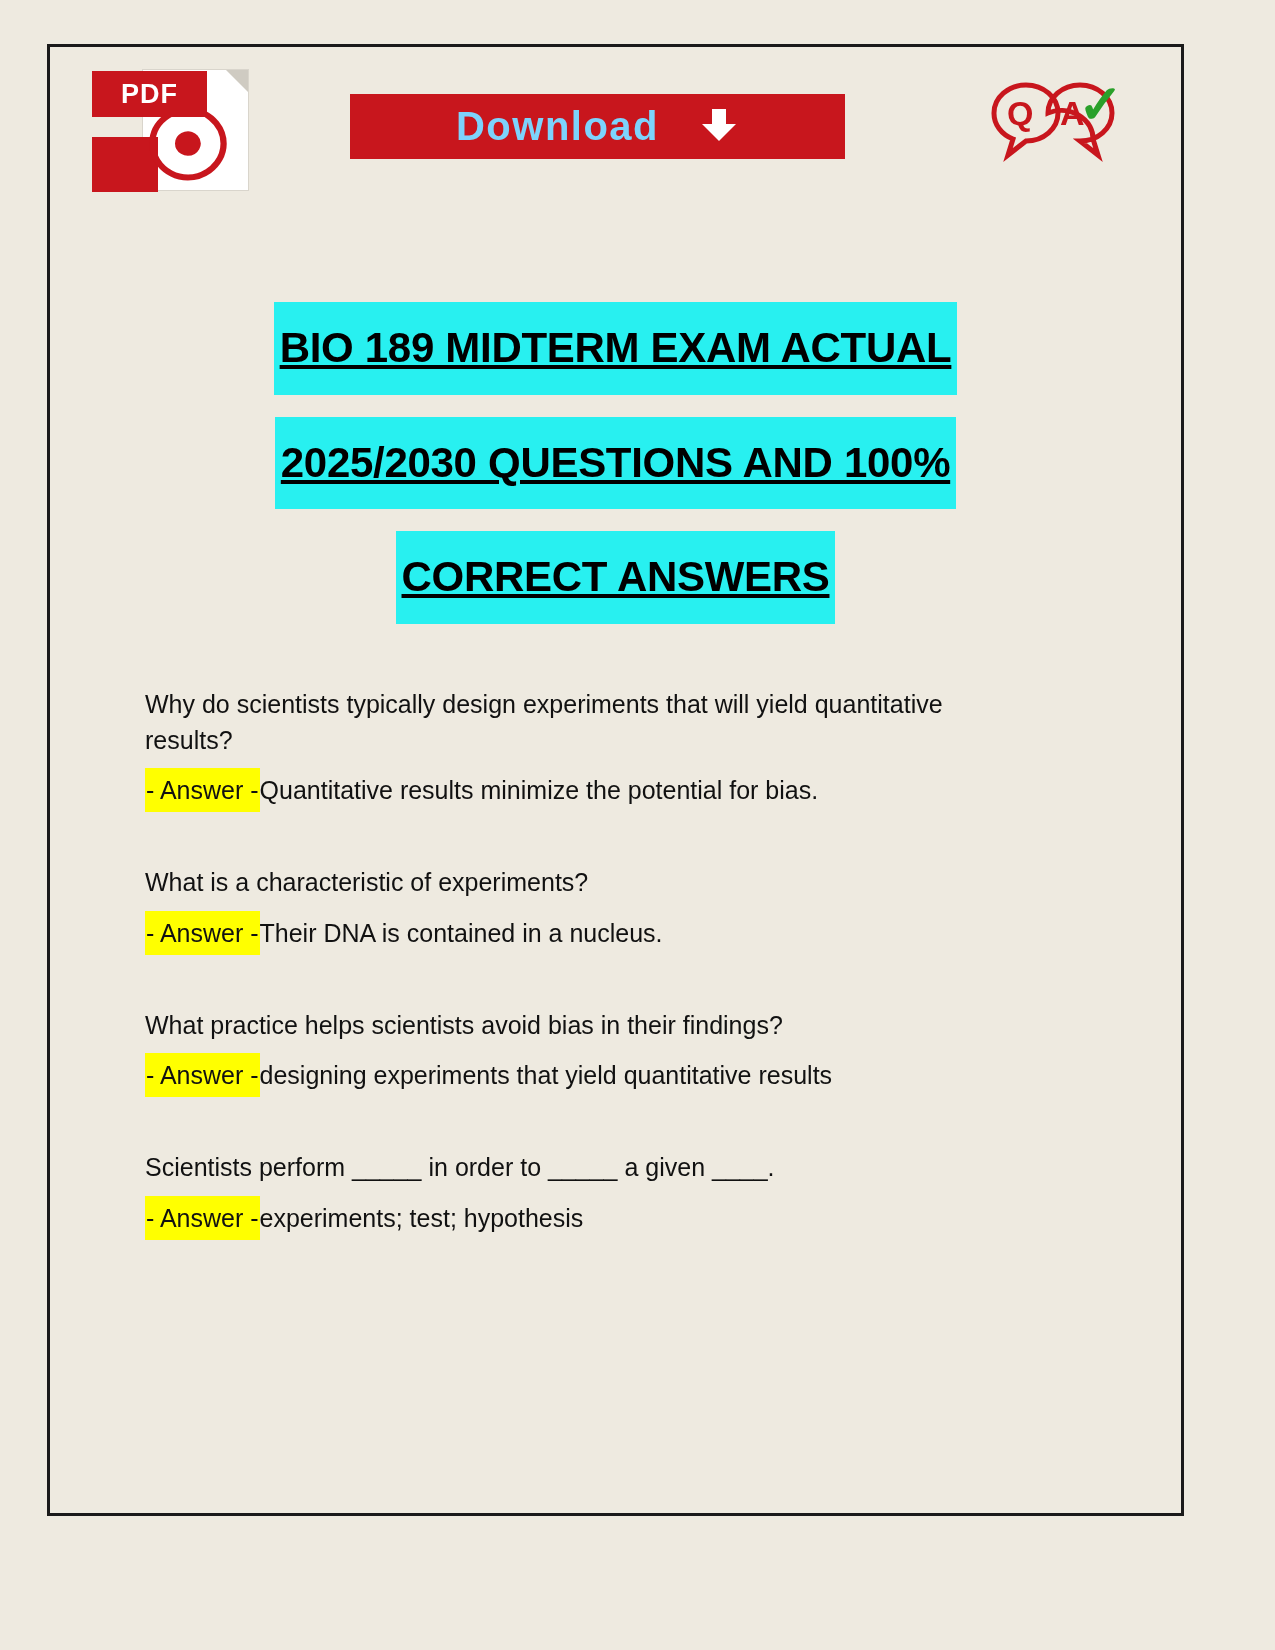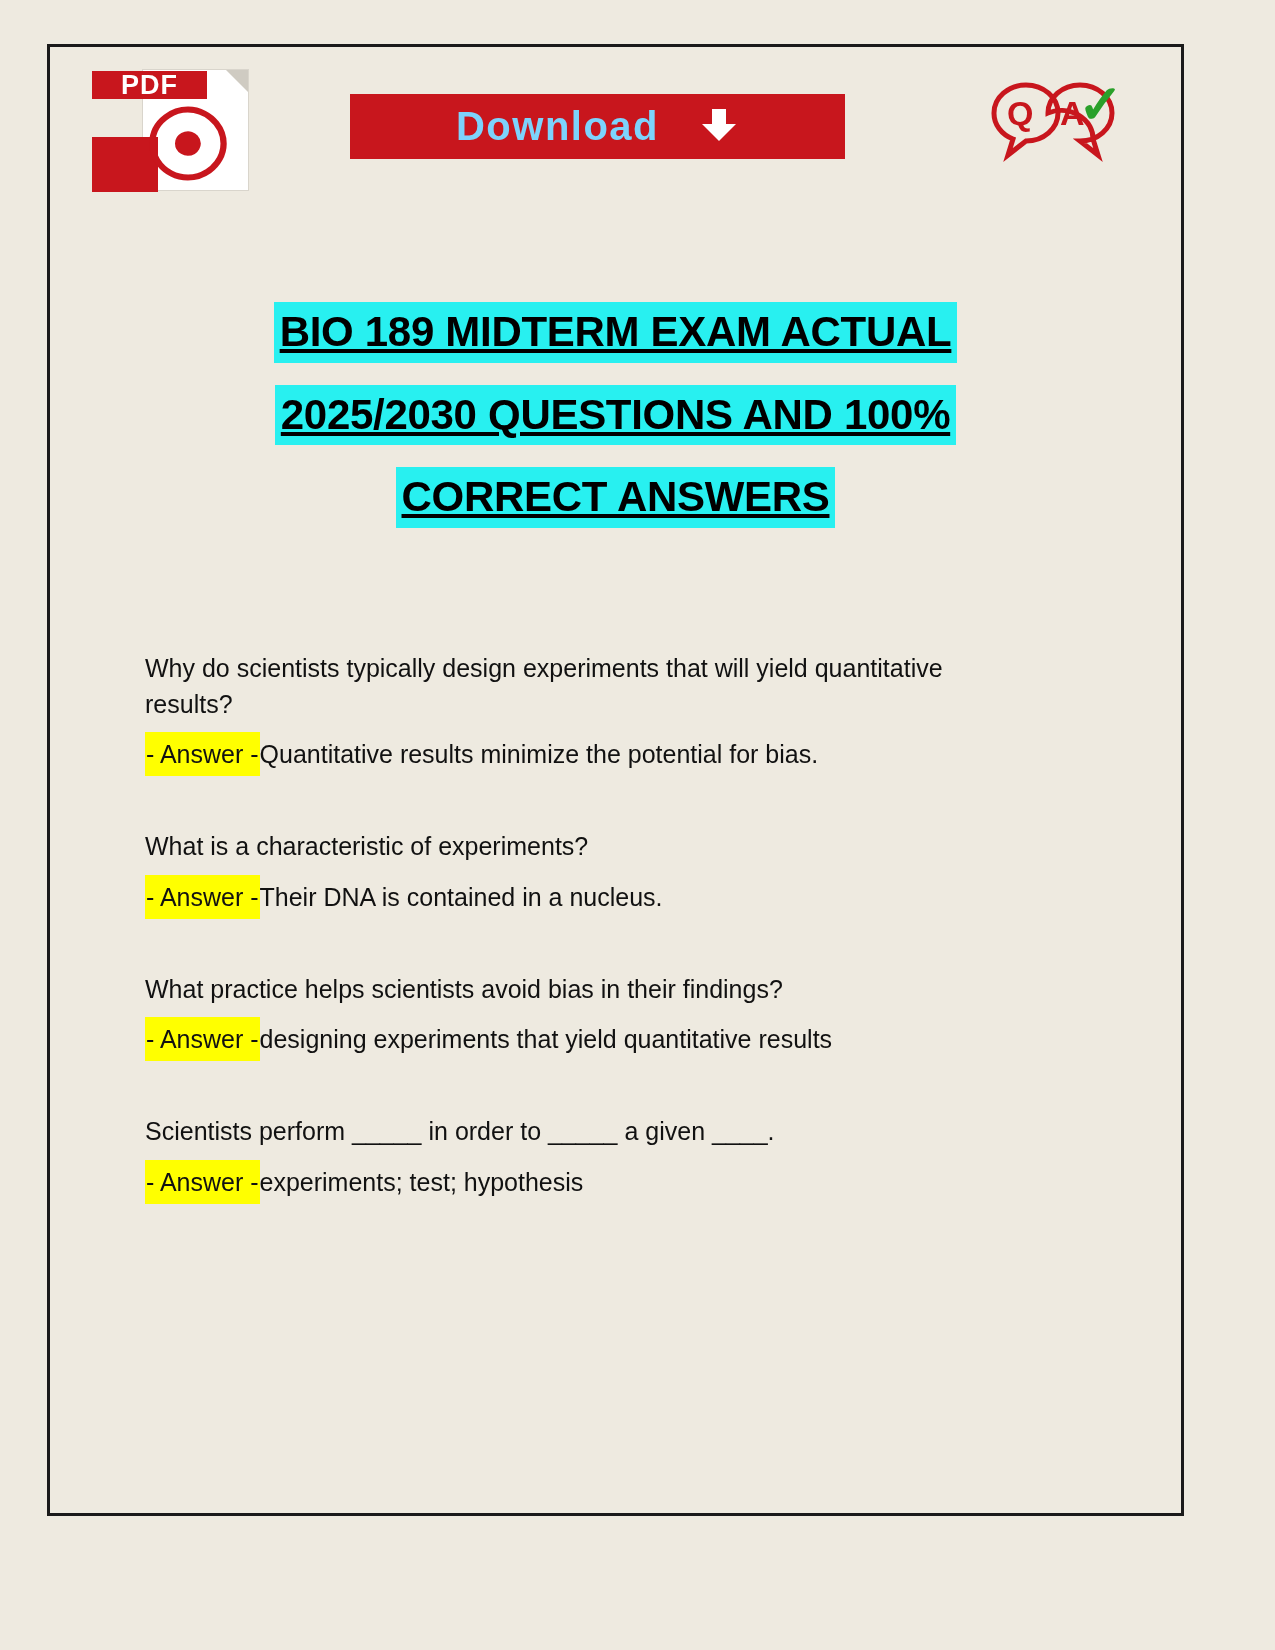--- a/index.html
+++ b/index.html
@@ -51,21 +51,21 @@
     width: 0;
     height: 0;
     border-left: 22px solid transparent;
     border-top: 22px solid #cfcbc2;
   }
   .pdf-tab {
     position: absolute;
     left: 0;
     top: 12px;
     width: 115px;
-    height: 28px;
+    height: 46px;
     background: #c8161d;
     display: flex;
     align-items: center;
     justify-content: center;
   }
   .pdf-tab span {
     color: #ffffff;
     font-weight: bold;
     font-size: 27px;
     letter-spacing: 1px;
@@ -156,27 +156,27 @@
   }
   .title-line {
     display: inline-block;
     background: #28f0f0;
     color: #000000;
     font-size: 42px;
     font-weight: bold;
     font-family: "Liberation Sans", sans-serif;
     text-decoration: underline;
     line-height: 1.25;
-    padding: 4px 6px;
+    padding: 20px 6px;
     margin-bottom: 22px;
     letter-spacing: -0.3px;
   }
   
   .body-block {
-    margin-top: 100px;
+    margin-top: 40px;
     padding-left: 95px;
     padding-right: 70px;
   }
   .qa-item {
     margin-bottom: 56px;
   }
   .question {
     font-size: 25px;
     color: #111111;
     font-family: "Liberation Sans", sans-serif;

